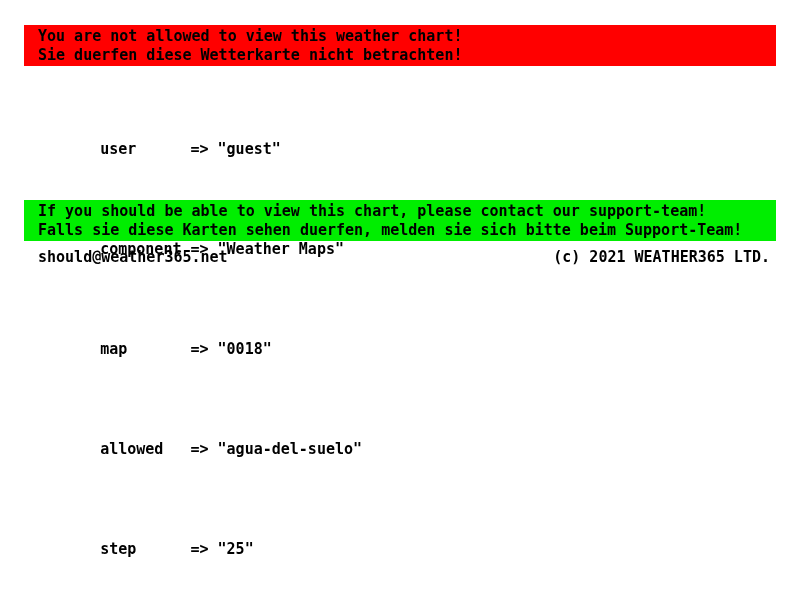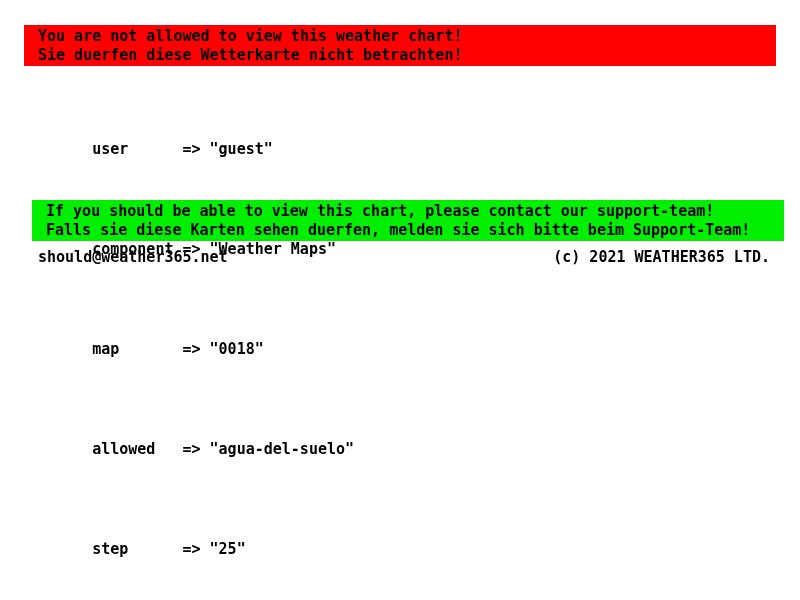--- a/index.html
+++ b/index.html
@@ -25,29 +25,29 @@
     height: 41px;
     box-sizing: border-box;
     padding-left: 14px;
     display: flex;
     flex-direction: column;
     justify-content: center;
     line-height: 19px;
     white-space: pre;
   }
   .banner-red   { top: 25px; }
-  .banner-green { top: 200px; margin-left: 8px; }
+  .banner-green { top: 200px; }
   .params {
     position: absolute;
     left: 38px;
     top: 79px;
     line-height: 20px;
     white-space: pre;
   }
-  .param-key   { display: inline-block; width: 10ch; }
+  .param-key   { display: inline-block; width: 10ch; margin-left: 8px; }
   .param-arrow { display: inline-block; width: 3ch; }
   .footer {
     position: absolute;
     left: 24px;
     top: 249px;
     width: 752px;
     box-sizing: border-box;
     padding-left: 14px;
     padding-right: 6px;
     display: flex;

